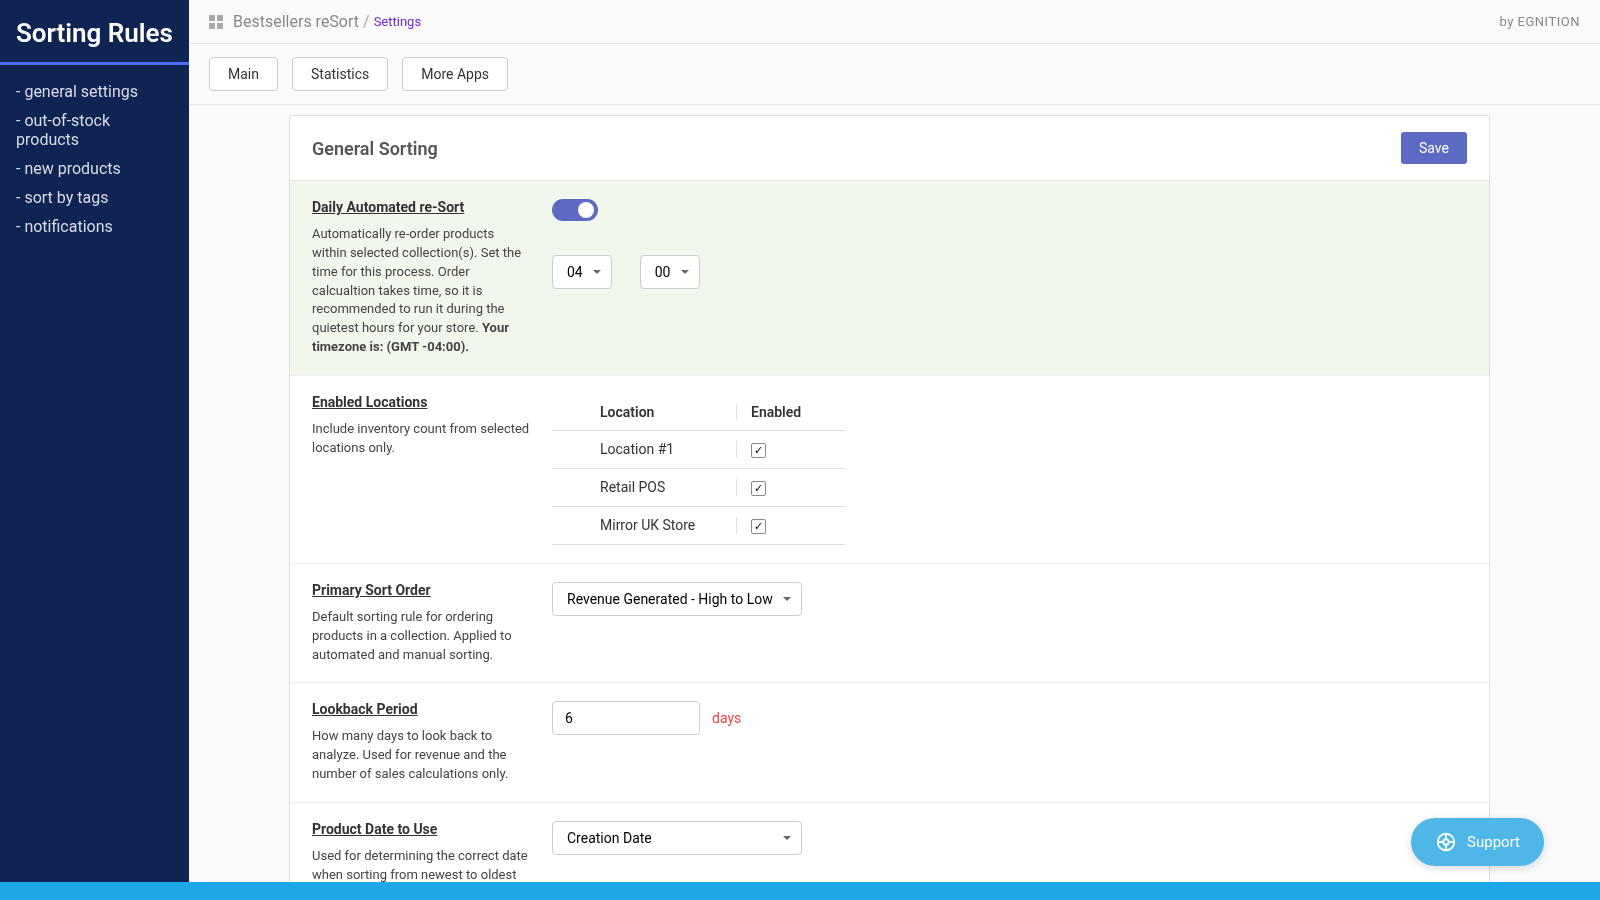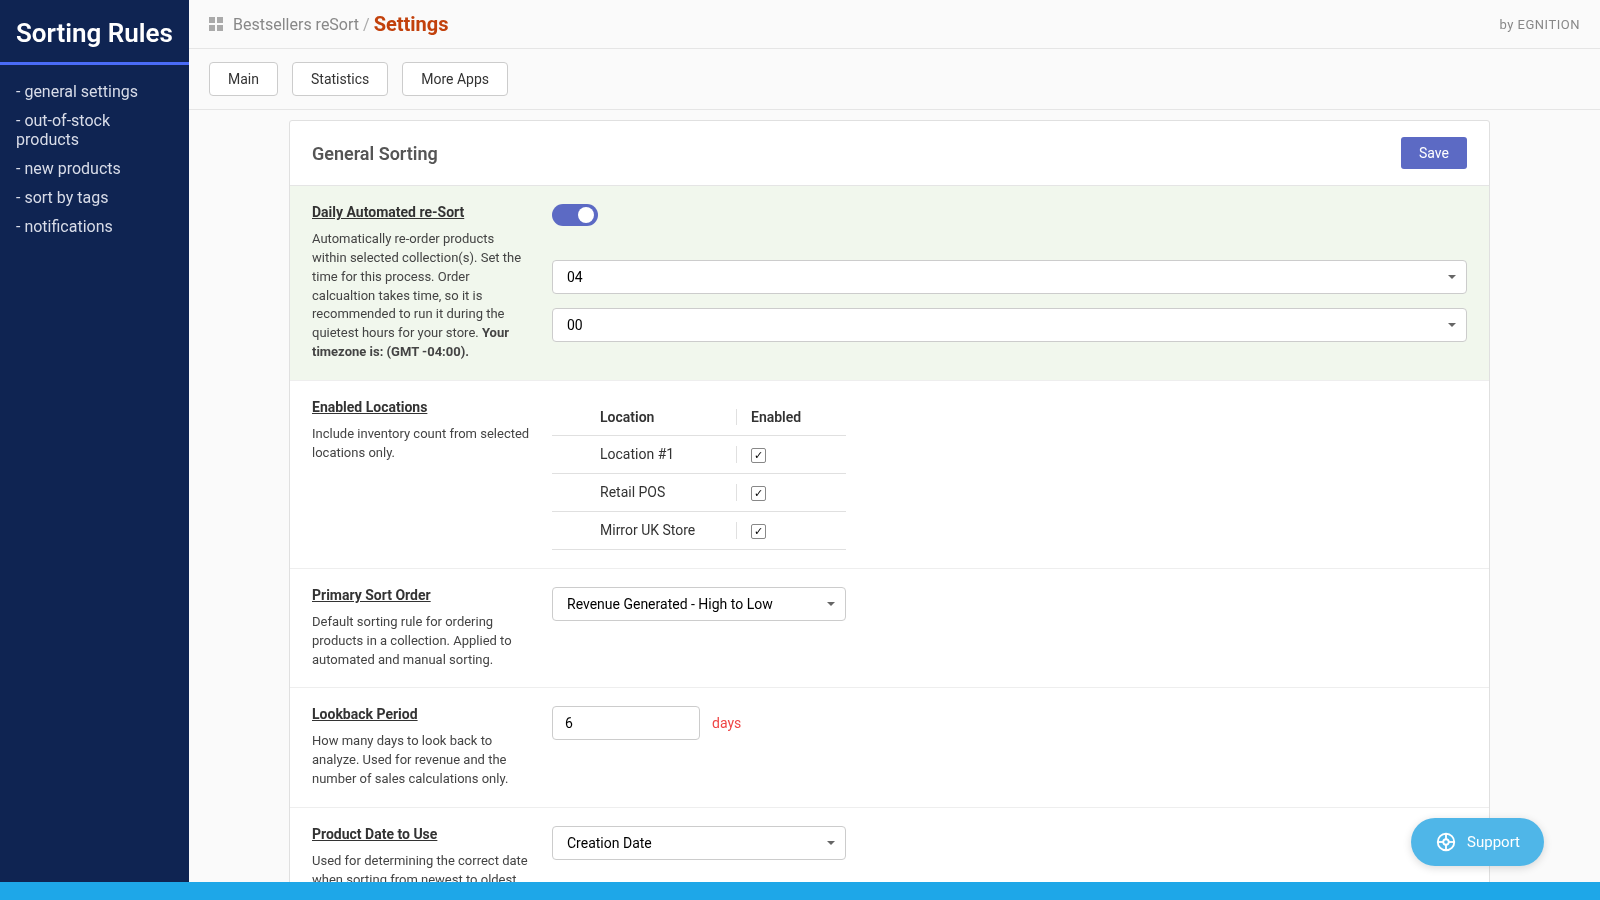--- a/index.html
+++ b/index.html
@@ -10,21 +10,21 @@
     .sidebar-underline { height: 3px; background: #4a6cf7; margin: 0 0 12px 0; width: 191px; }
     .sidebar-nav { padding: 0 16px; }
     .sidebar-item { color: #d8dce8; font-size: 16px; padding: 5px 0; cursor: pointer; }
     
     .main { flex: 1; display: flex; flex-direction: column; background: #fafafa; overflow: hidden; }
     
     .topbar { display: flex; align-items: center; padding: 12px 20px; border-bottom: 1px solid #e5e5e5; background: #fafafa; }
     .topbar-icon { width: 14px; height: 14px; margin-right: 10px; display: inline-flex; }
     .breadcrumb-link { color: #888; font-size: 16px; }
     .breadcrumb-sep { color: #aaa; margin: 0 4px; font-size: 16px; }
-    .breadcrumb-current { color: #c2410c; font-size: 20px; font-weight: bold; }
+    .breadcrumb-current { color: #6d28d9; font-size: 13px; }
     .topbar-spacer { flex: 1; }
     .byline { color: #888; font-size: 13px; letter-spacing: 0.5px; }
     
     .tabs { display: flex; gap: 14px; padding: 13px 20px; border-bottom: 1px solid #e5e5e5; background: #fafafa; }
     .tab { border: 1px solid #ccc; border-radius: 4px; padding: 8px 18px; font-size: 14px; color: #333; background: #fff; cursor: pointer; }
     
     .content { flex: 1; padding: 10px 110px 0 100px; overflow-y: auto; background: #fafafa; }
     
     .card { background: #fff; border: 1px solid #e0e0e0; border-radius: 3px; }
     .card-header { display: flex; align-items: center; justify-content: space-between; padding: 16px 22px; border-bottom: 1px solid #e5e5e5; }
@@ -36,24 +36,24 @@
     .section:last-child { border-bottom: none; }
     .section-left { width: 240px; flex-shrink: 0; padding-right: 20px; }
     .section-right { flex: 1; }
     .section-heading { font-size: 14px; font-weight: 700; color: #333; text-decoration: underline; margin-bottom: 10px; }
     .section-desc { font-size: 13px; color: #444; line-height: 1.45; }
     .section-desc strong { font-weight: 700; }
     
     .toggle { width: 46px; height: 22px; background: #5c6ac4; border-radius: 11px; position: relative; cursor: pointer; margin-bottom: 30px; display: inline-block; }
     .toggle-knob { width: 16px; height: 16px; background: #fff; border-radius: 50%; position: absolute; top: 3px; right: 4px; }
     
-    .time-selects { display: flex; gap: 14px; flex-direction: column; }
+    .time-selects { display: flex; gap: 28px; }
     .select-box { border: 1px solid #ccc; border-radius: 4px; padding: 8px 28px 8px 14px; font-size: 14px; background: #fff; position: relative; cursor: pointer; min-width: 54px; }
     .select-box::after { content: ""; position: absolute; right: 10px; top: 50%; transform: translateY(-50%); border-left: 4px solid transparent; border-right: 4px solid transparent; border-top: 4px solid #666; }
-    .select-wide { width: 294px; }
+    .select-wide { width: 250px; }
     
     .loc-table { width: 294px; }
     .loc-row { display: flex; border-bottom: 1px solid #e0e0e0; padding: 10px 0; }
     .loc-row.header { font-weight: 600; color: #333; font-size: 14px; }
     .loc-cell-name { flex: 1; font-size: 14px; color: #333; margin-left: 48px; }
     .loc-cell-enabled { width: 110px; border-left: 1px solid #e0e0e0; padding-left: 14px; font-size: 14px; }
     .loc-row.header .loc-cell-enabled { border-left: 1px solid #e0e0e0; }
     .checkbox { width: 15px; height: 15px; border: 1px solid #888; border-radius: 2px; display: inline-flex; align-items: center; justify-content: center; font-size: 11px; line-height: 1; cursor: pointer; }
     
     .text-input { border: 1px solid #ccc; border-radius: 4px; padding: 8px 12px; font-size: 14px; width: 148px; }

